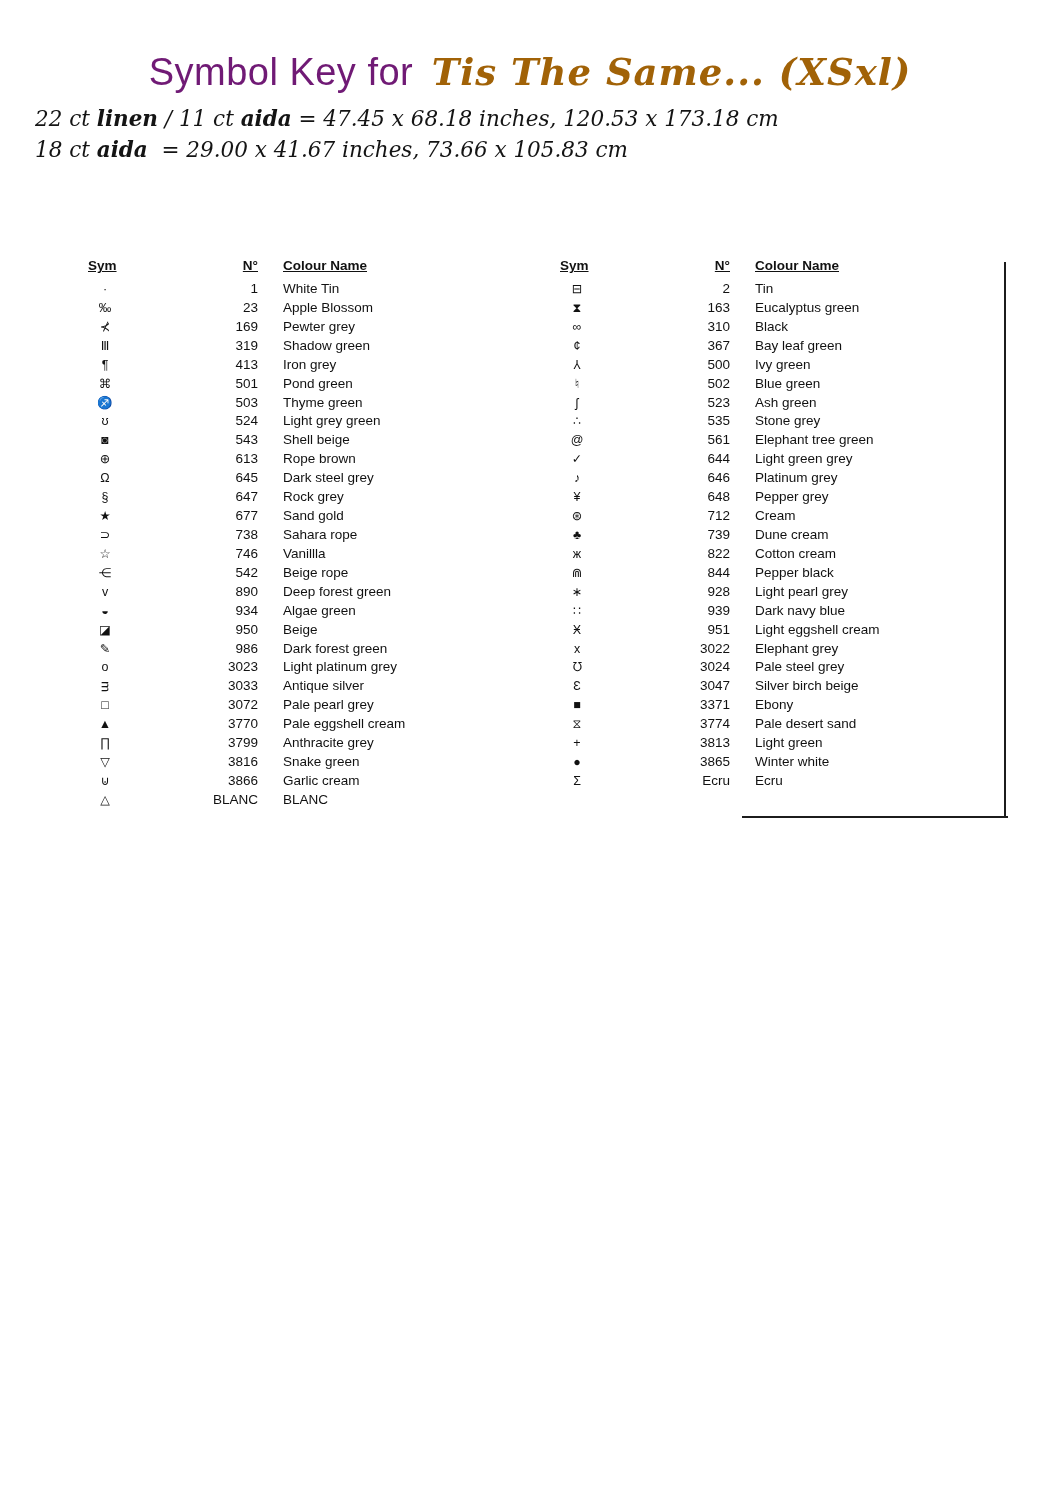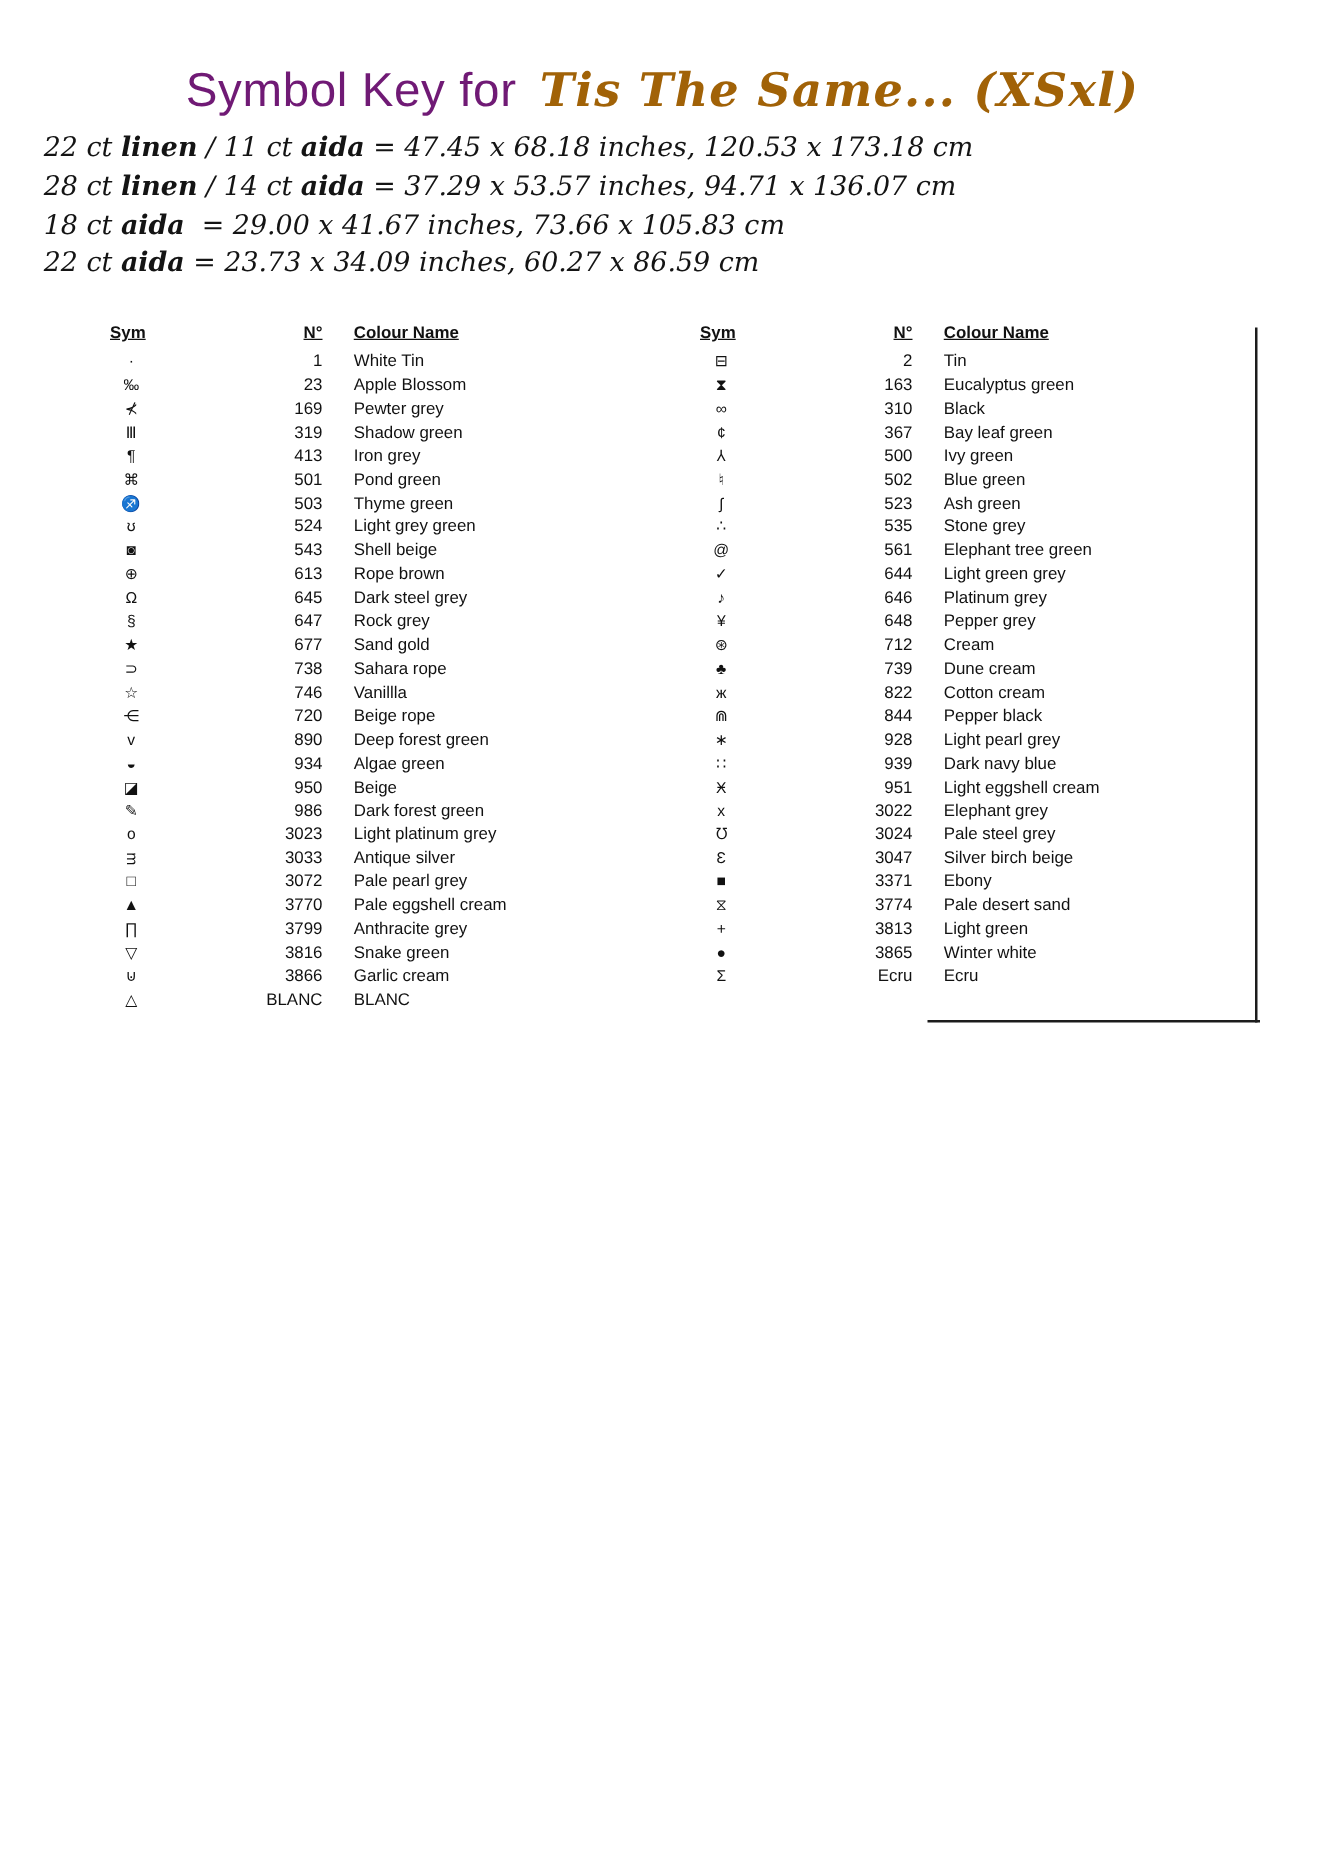--- a/index.html
+++ b/index.html
@@ -62,25 +62,23 @@
 
 <header class="title">
   <span class="prefix">Symbol Key for</span>
   <span class="pattern" style="color: #a16207;">Tis The Same... (XSxl)</span>
 </header>
 
 <div class="fabric">
 
     <p class="fline"><span>22 ct </span><span class="b">linen</span><span> / 11 ct </span><span class="b">aida</span><span> = 47.45 x 68.18 inches, 120.53 x 173.18 cm</span></p>
 
-    <p class="fline"><span>28 ct </span><span class="b">linen</span><span> / 14 ct </span><span class="b">aida</span><span> = 37.29 x 53.57 inches, 94.71 x 136.07 cm</span></p>
 
     <p class="fline"><span>18 ct </span><span class="b">aida</span><span></span><span class="b"></span><span>  = 29.00 x 41.67 inches, 73.66 x 105.83 cm</span></p>
 
-    <p class="fline"><span>22 ct </span><span class="b">aida</span><span></span><span class="b"></span><span> = 23.73 x 34.09 inches, 60.27 x 86.59 cm</span></p>
 
 </div>
 
 <section class="key-table left">
   <div class="thead">
     <span class="th sym">Sym</span>
     <span class="th num">N°</span>
     <span class="th name">Colour Name</span>
   </div>
   <div class="tbody">
@@ -170,21 +168,21 @@
       </div>
 
       <div class="tr">
         <span class="td sym">☆</span>
         <span class="td num">746</span>
         <span class="td name">Vanillla</span>
       </div>
 
       <div class="tr">
         <span class="td sym">⋲</span>
-        <span class="td num">720</span>
+        <span class="td num">542</span>
         <span class="td name">Beige rope</span>
       </div>
 
       <div class="tr">
         <span class="td sym">ᴠ</span>
         <span class="td num">890</span>
         <span class="td name">Deep forest green</span>
       </div>
 
       <div class="tr">

